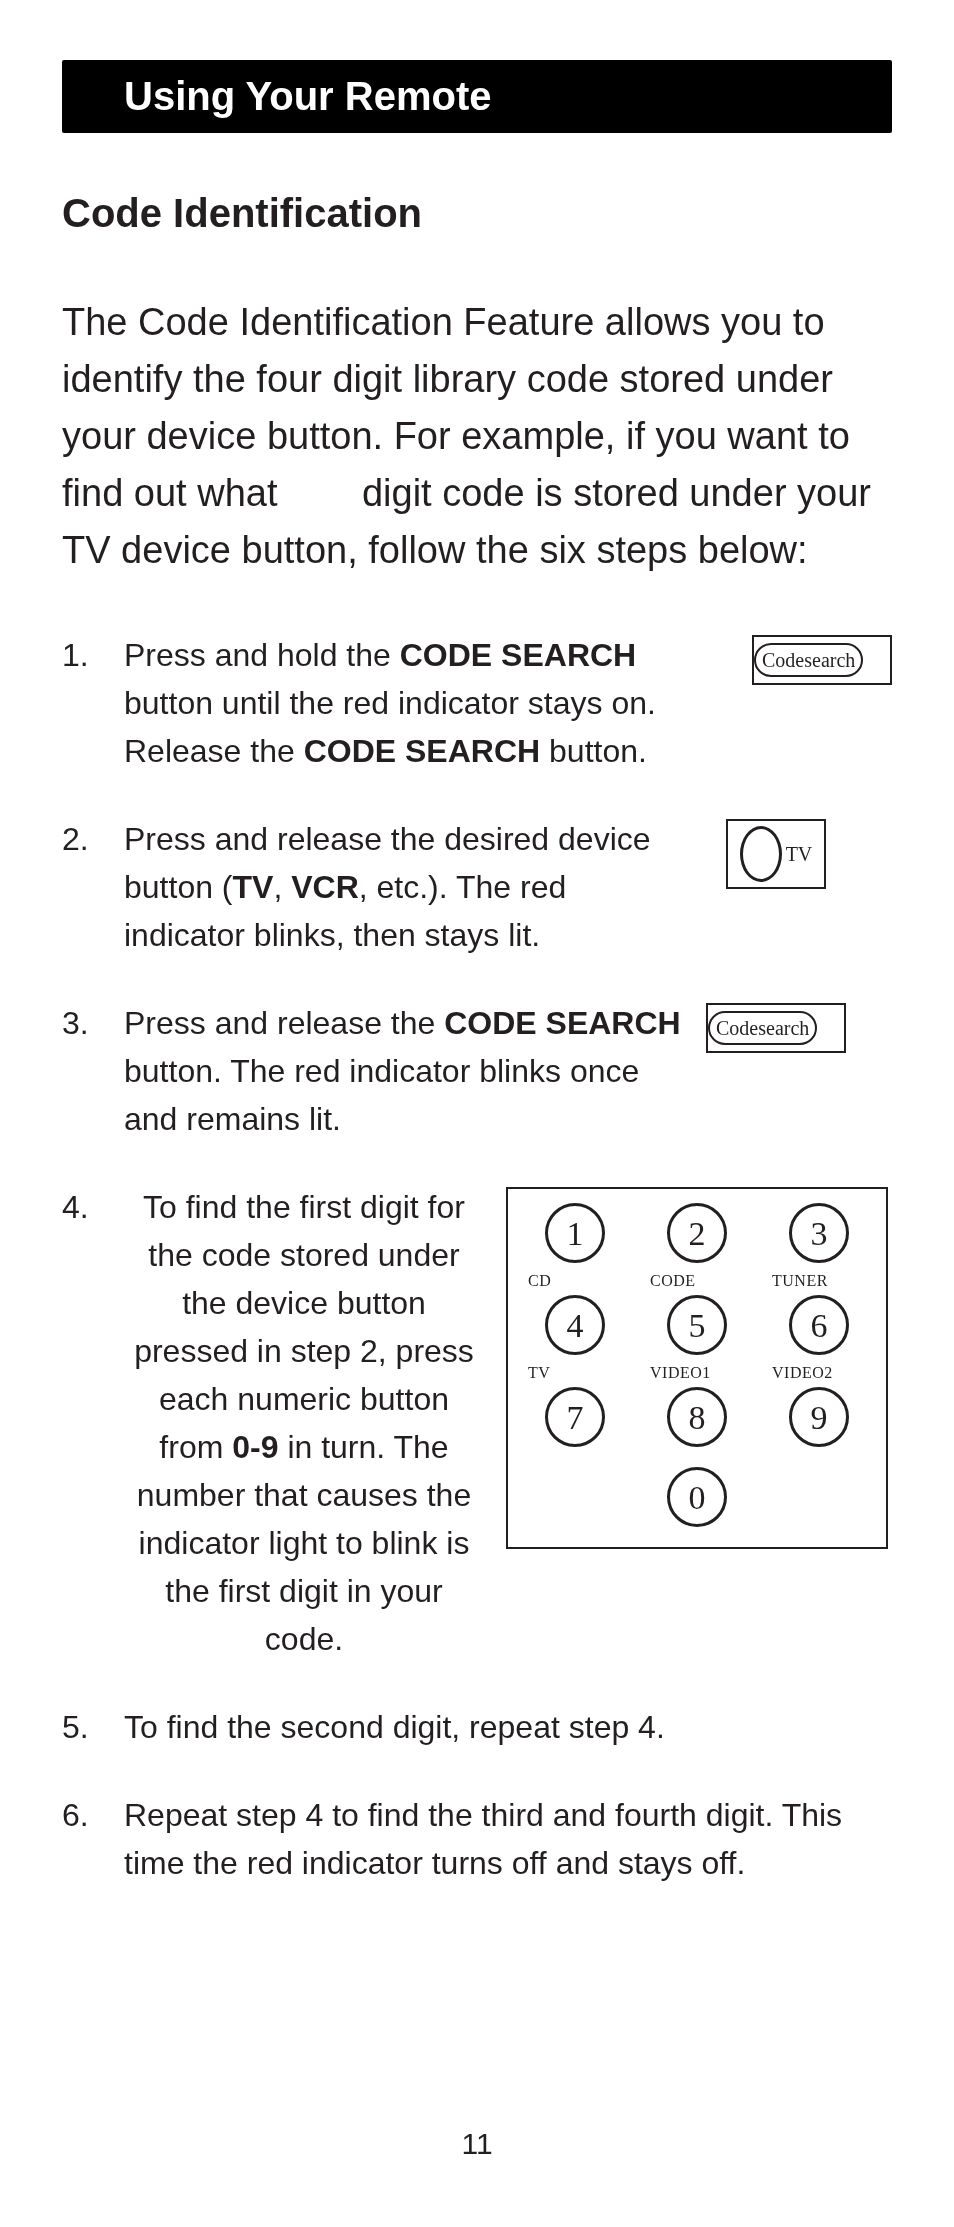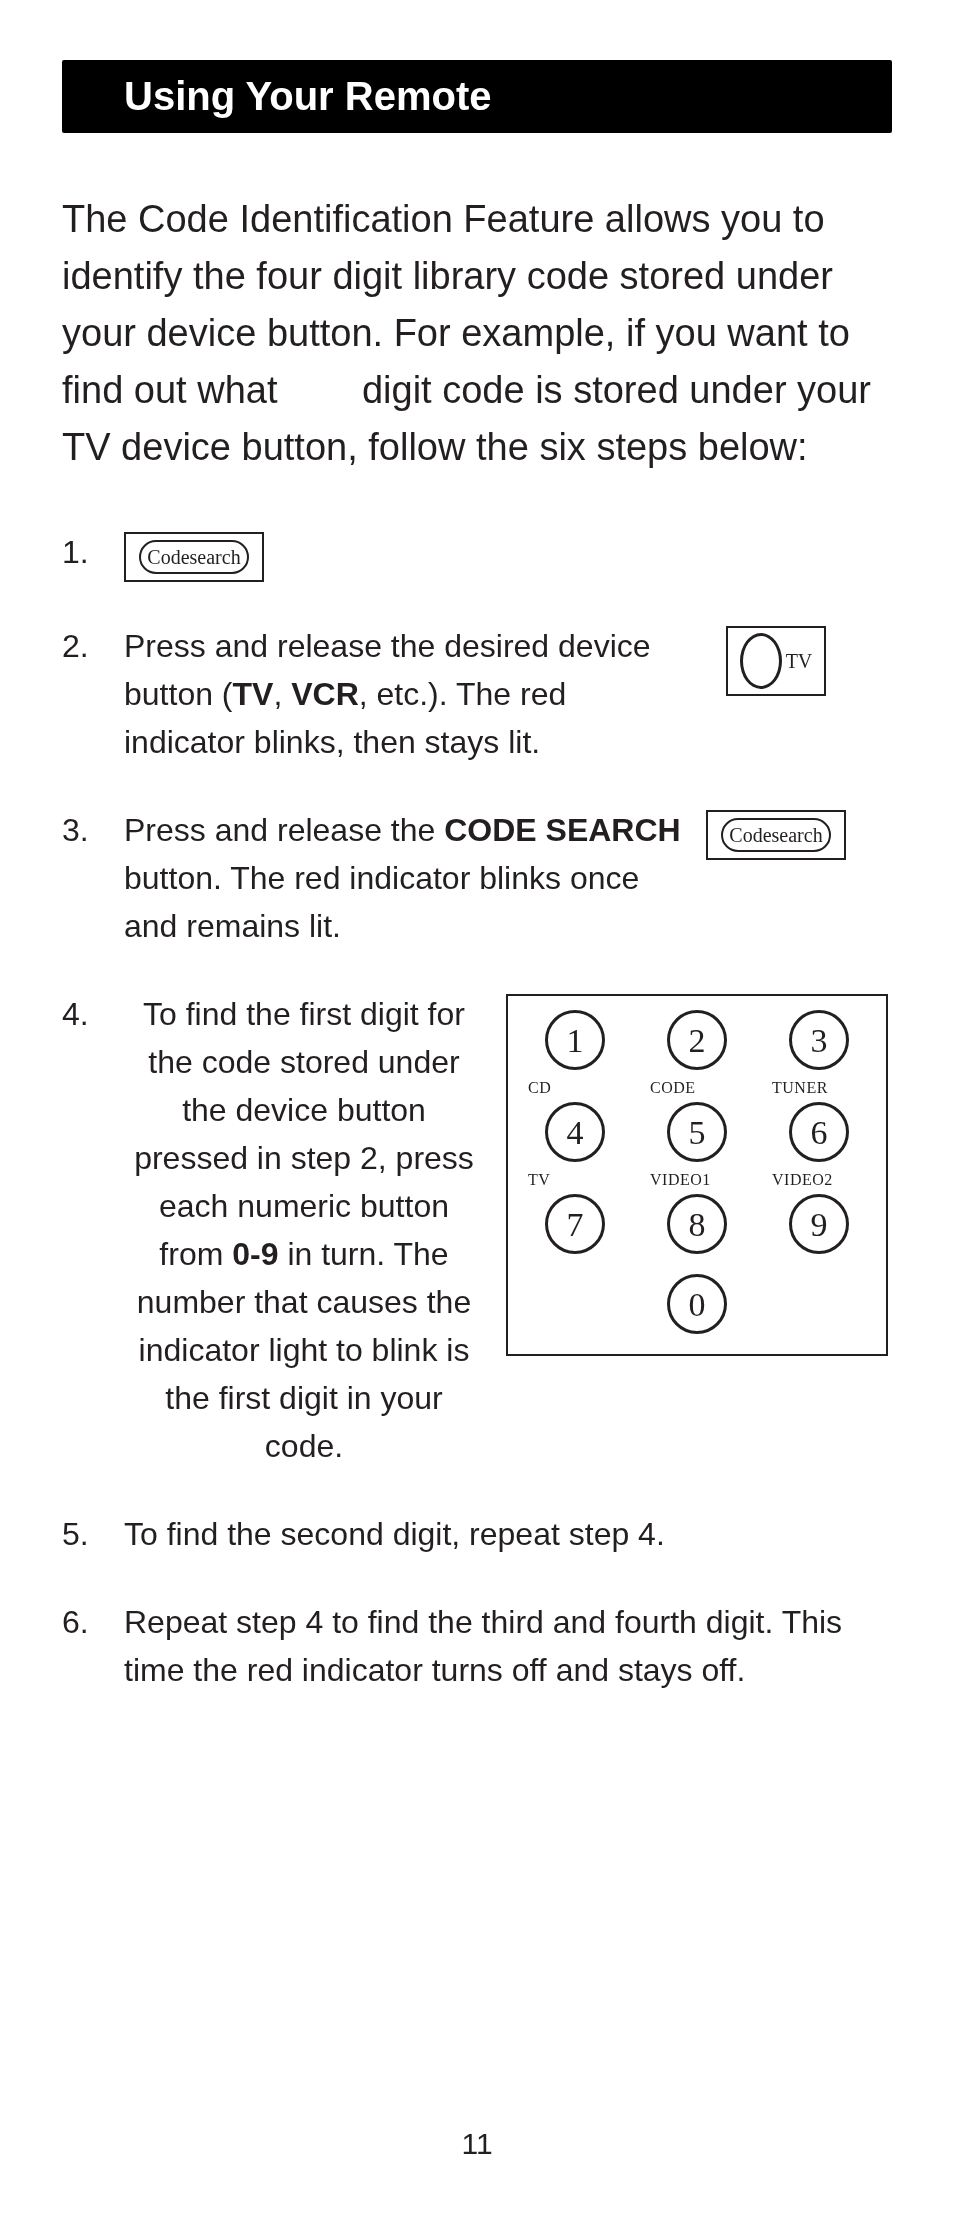--- a/index.html
+++ b/index.html
@@ -65,21 +65,20 @@
   .step-text { flex: 1; }
   .bold { font-weight: bold; }
   
   .illus-codesearch {
     flex: 0 0 auto;
     border: 2px solid #231f20;
     width: 140px;
     height: 50px;
     display: flex;
     align-items: center;
-    justify-content: center;
     margin-top: 4px;
   }
   .illus-codesearch .pill {
     border: 2px solid #231f20;
     border-radius: 999px;
     padding: 0 6px;
     font-family: "Times New Roman", serif;
     font-size: 20px;
   }
   .illus-tv {
@@ -146,29 +145,33 @@
     margin-top: 30px;
   }
 </style>
 </head>
 <body>
 
 <div class="page">
 
   <div class="header-bar">Using Your Remote</div>
 
+  <div class="section-heading">Code Identification</div>
 
   <div class="intro">
     <span>The Code Identification Feature allows you to identify the four digit library code stored under your device button. For example, if you want to find out what</span><span style="white-space:pre;">        </span><span>digit code is stored under your TV device button, follow the six steps below:</span>
   </div>
 
   <ol class="steps">
 
     <li>
       <div class="step-row">
+        <div class="step-text">
+          <span>Press and hold the </span><span class="bold">CODE SEARCH</span><span> button until the red indicator stays on. Release the </span><span class="bold">CODE SEARCH</span><span> button.</span>
+        </div>
         <div class="illus-codesearch">
           <div class="pill">Codesearch</div>
         </div>
       </div>
     </li>
 
     <li>
       <div class="step-row">
         <div class="step-text" style="max-width:540px;">
           <span>Press and release the desired device button (</span><span class="bold">TV</span><span>, </span><span class="bold">VCR</span><span>, etc.). The red indicator blinks, then stays lit.</span>

